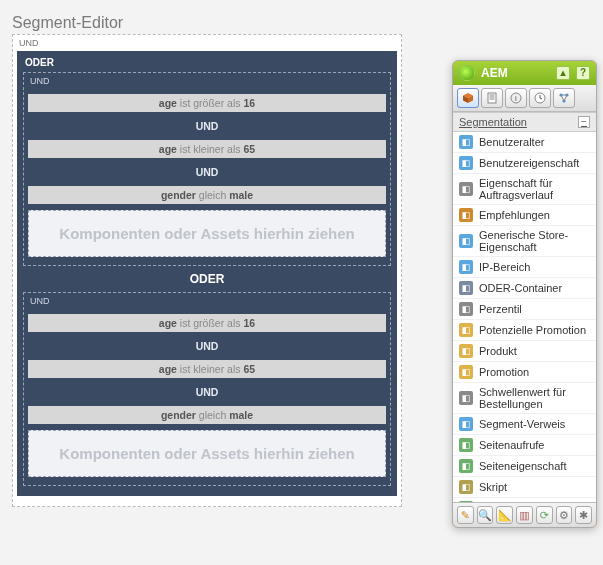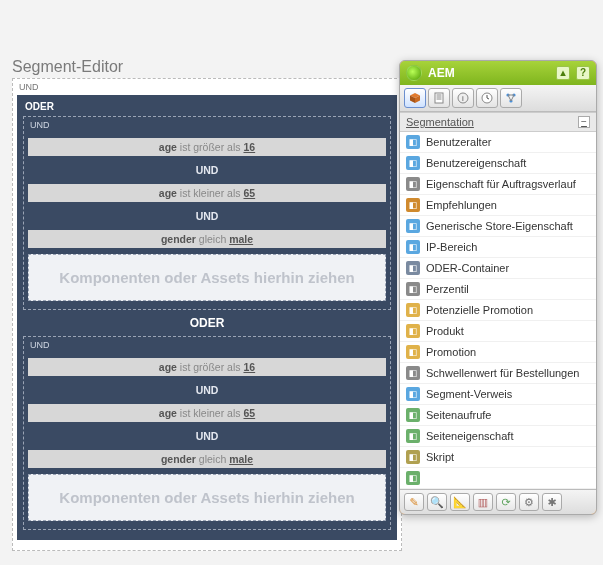--- a/index.html
+++ b/index.html
@@ -9,21 +9,20 @@
     height: 565px;
     font-family: Arial, Helvetica, sans-serif;
     font-size: 11px;
     color: #4a4a4a;
     background: #f3f3f3;
     position: relative;
     overflow: hidden;
   }
   .page {
     padding: 10px 12px;
-    margin-top: 44px;
   }
   h1 {
     font-size: 16px;
     color: #7a7a7a;
     margin: 4px 0 2px 0;
     font-weight: normal;
   }
   .sub {
     font-size: 11px;
     color: #7a7a7a;
@@ -68,21 +67,21 @@
   .rule {
     background: #d7d7d7;
     color: #555;
     text-align: center;
     padding: 3px 4px;
     font-size: 10.5px;
     margin: 4px 0;
   }
   .rule b.field { font-weight: bold; }
   .rule .op { color: #888; }
-  .rule b.val { font-weight: bold; text-decoration: underline; }
+  .rule b.val { font-weight: bold; }
   .conj {
     text-align: center;
     font-size: 10.5px;
     font-weight: bold;
     color: #e4e8f0;
     padding: 4px 0;
   }
   .big-or {
     text-align: center;
     font-size: 12px;
@@ -98,21 +97,21 @@
     font-size: 15px;
     font-weight: bold;
     padding: 14px 4px;
     margin-top: 6px;
   }
   
   .sidekick {
     position: absolute;
     top: 60px;
     right: 6px;
-    width: 198px;
+    width: 145px;
     background: #fdba74;
     border: 1px solid #aaa;
     border-radius: 6px;
     box-shadow: 0 2px 8px rgba(0,0,0,0.25);
     overflow: hidden;
   }
   .sk-header {
     background: linear-gradient(#a7d33a, #7fb51e);
     color: #fff;
     font-size: 12px;

